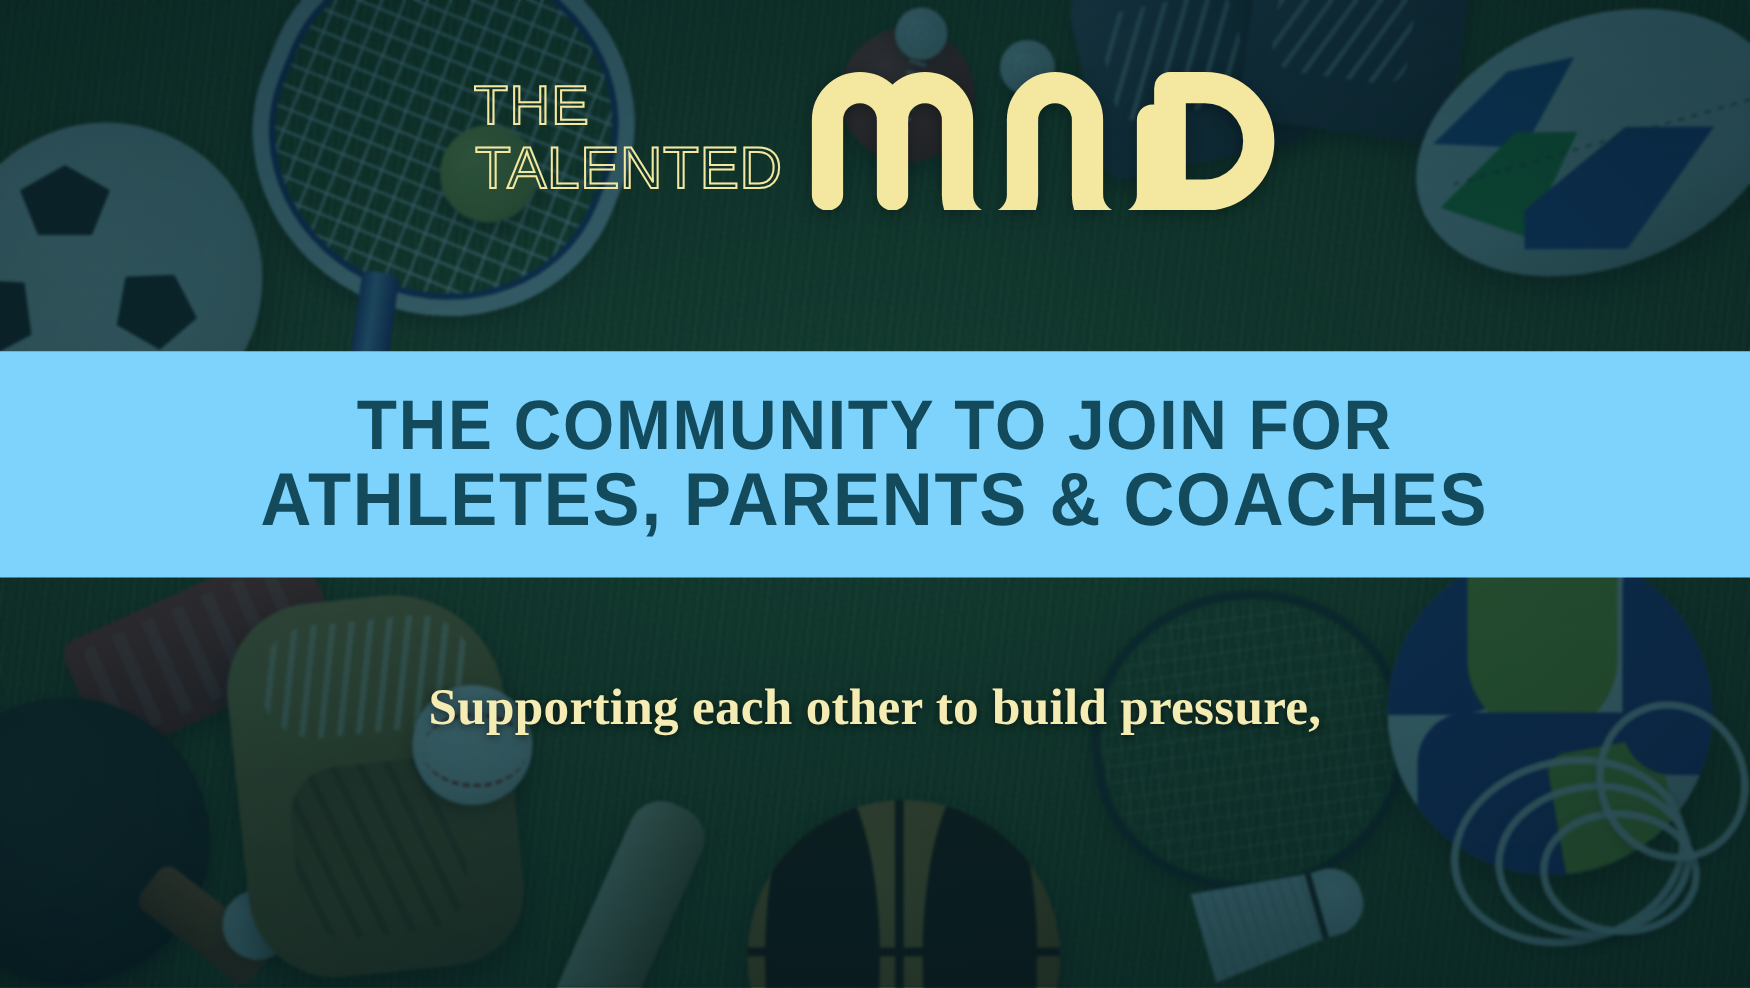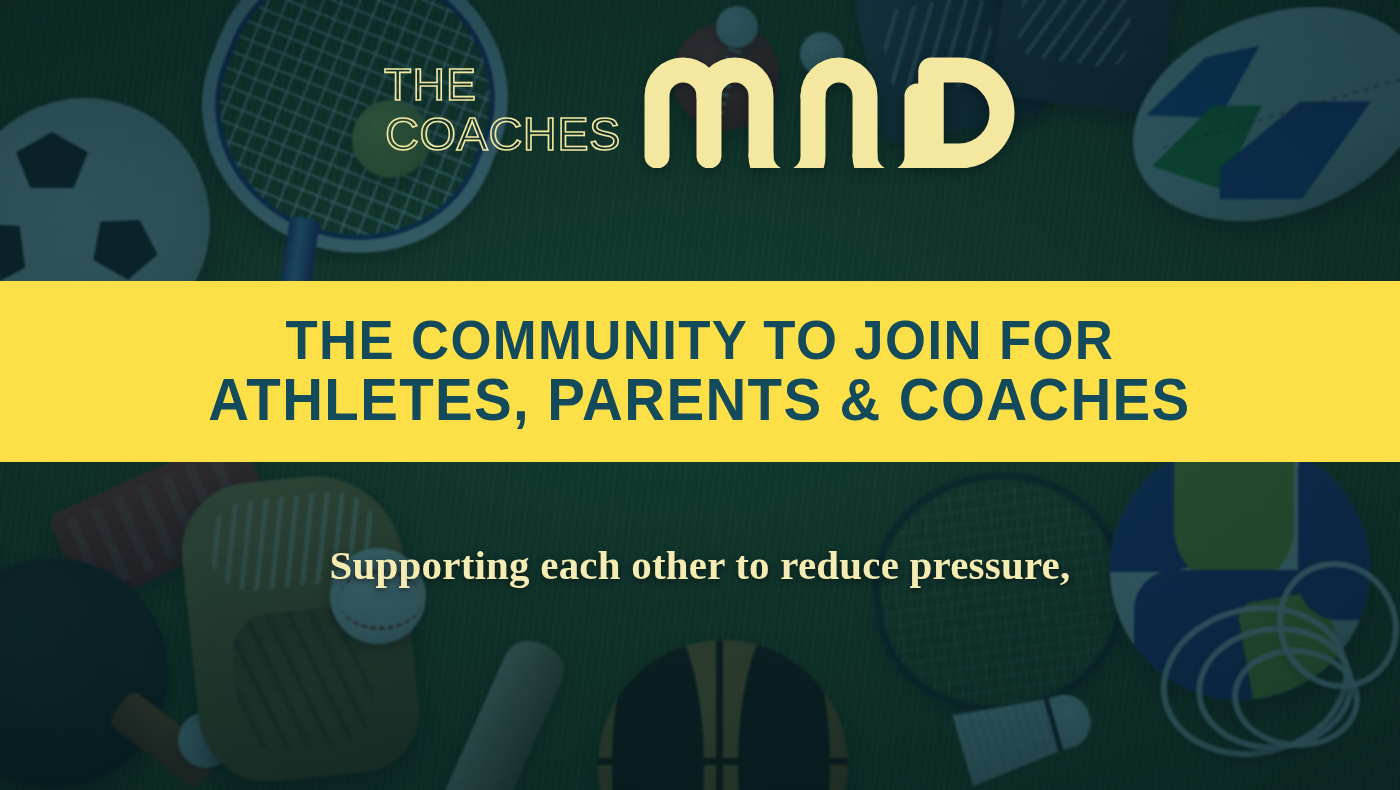--- a/index.html
+++ b/index.html
@@ -320,21 +320,21 @@
     font-family:"Liberation Sans", sans-serif;
     font-size:47px; letter-spacing:.5px; font-weight:300;
     -webkit-text-stroke:1.6px #f4e79f; color:transparent;
     margin-top:6px;
   }
   .wordmark{ display:block; filter:drop-shadow(0 3px 6px rgba(0,0,0,.3)); }
 
   
   .band{
     position:absolute; left:0; right:0; top:281px; height:181px;
-    background:#fde047;
+    background:#7dd3fc;
     display:flex; flex-direction:column; align-items:center; justify-content:center;
     z-index:6;
   }
   .band .hl{
     color:#134a5c;
     font-family:"Liberation Sans", sans-serif;
     font-weight:700;
     font-size:56px;
     letter-spacing:1.5px;
     line-height:1.04;
@@ -433,21 +433,21 @@
     <div class="obj rope r4"></div>
 
     <div class="photo-blur"></div>
     <div class="tint"></div>
     <div class="tint2"></div>
   </div>
 
   <div class="logo">
     <div class="logo-words">
       <div class="l1">THE</div>
-      <div class="l2">COACHES</div>
+      <div class="l2">TALENTED</div>
     </div>
 
     <svg class="wordmark" width="372" height="116" viewBox="0 0 372 116" aria-label="MIND">
       <g fill="none" stroke="#f4e79f" stroke-width="25" stroke-linecap="round" stroke-linejoin="round">
 
         <path d="M 14 104 L 14 44 A 26 26 0 0 1 66 44 L 66 104"></path>
         <path d="M 66 44 A 26 26 0 0 1 118 44 L 118 104"></path>
 
         <path d="M 118 104 A 26 26 0 0 0 170 104 L 170 44"></path>
         <path d="M 170 44 A 26 26 0 0 1 222 44 L 222 104"></path>
@@ -461,16 +461,16 @@
       <path d="M 288 18 L 316 18 A 43 43 0 0 1 316 104 L 288 104 Z" fill="none" stroke="#f4e79f" stroke-width="25" stroke-linejoin="round"></path>
     </svg>
   </div>
 
   <div class="band">
     <div class="hl">THE COMMUNITY TO JOIN FOR</div>
     <div class="hl l2">ATHLETES, PARENTS &amp; COACHES</div>
   </div>
 
   <div class="subtitle">
-    <span>Supporting each other to reduce pressure,</span>
+    <span>Supporting each other to build pressure,</span>
   </div>
 
 </div>
 
 </body></html>

